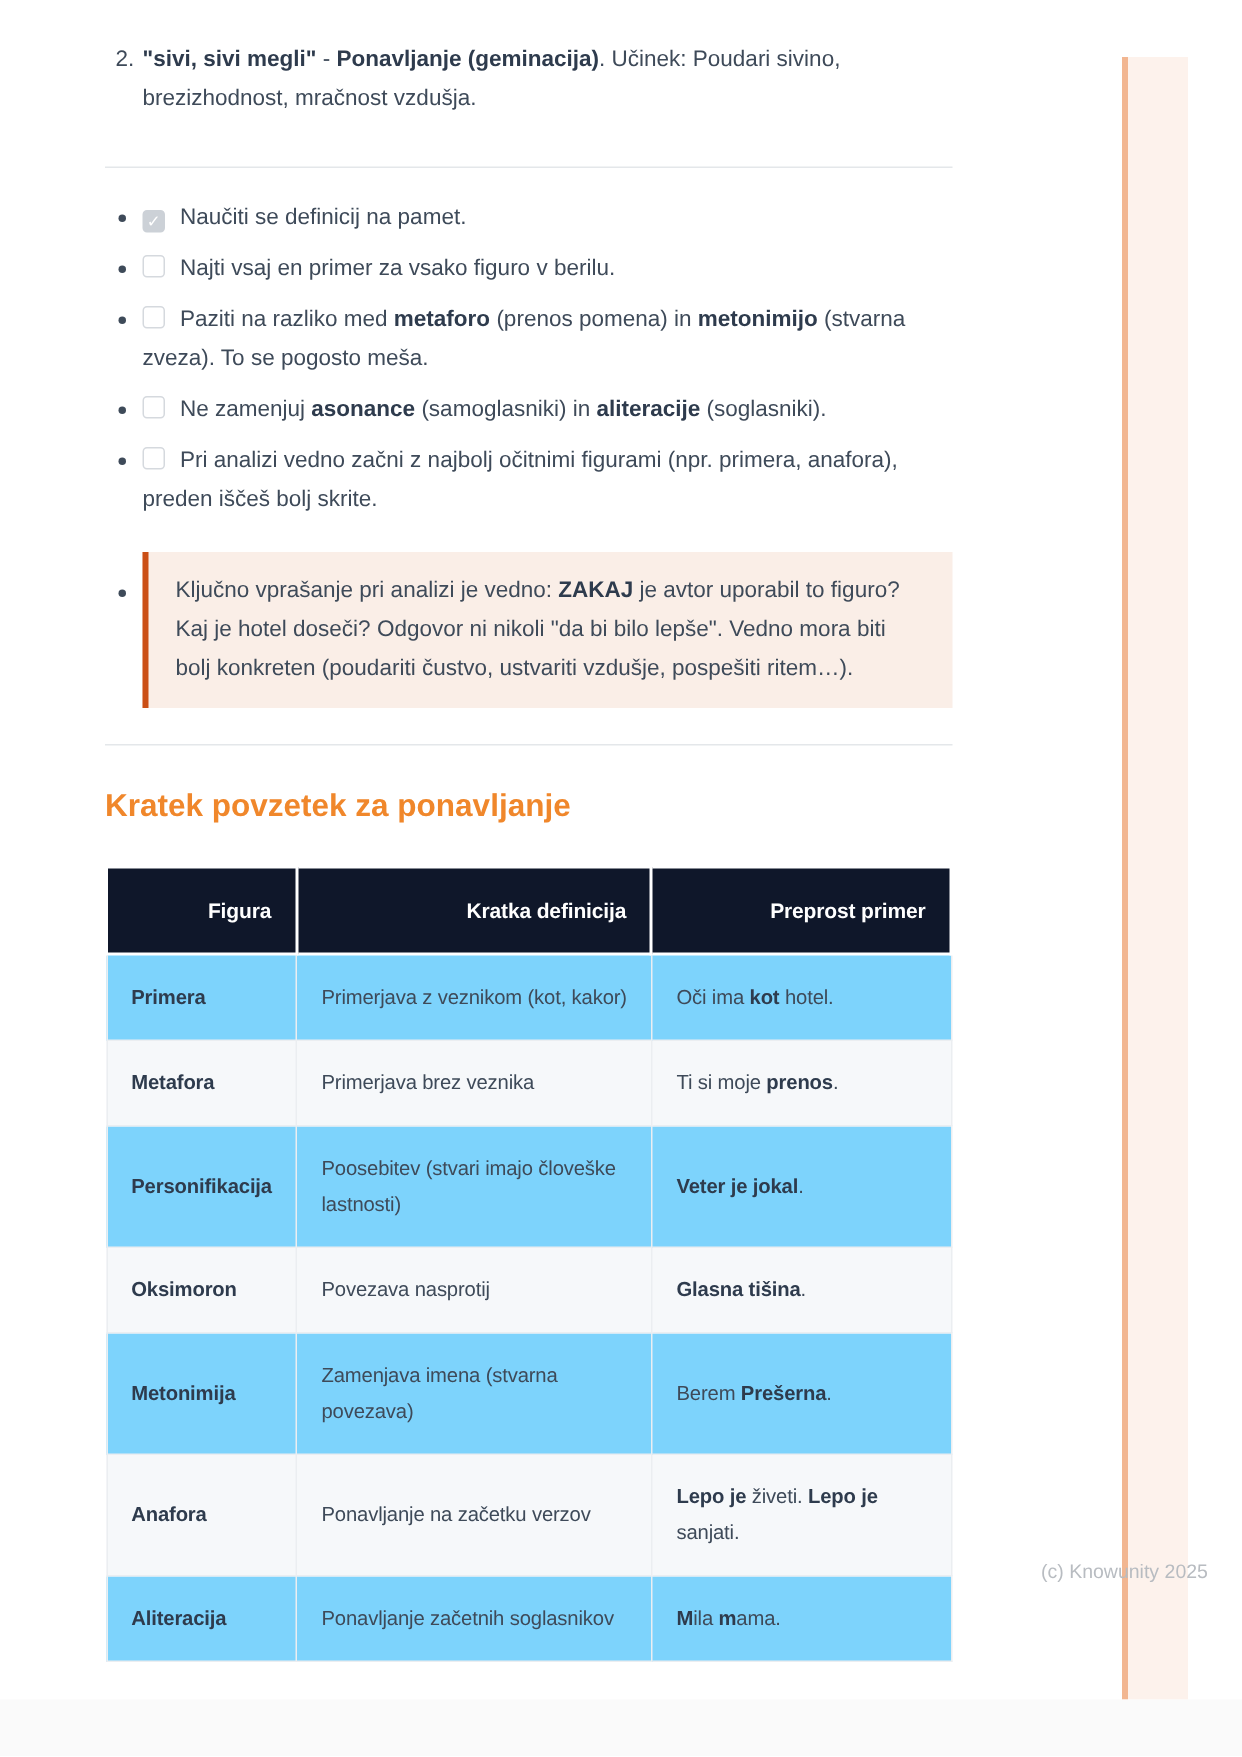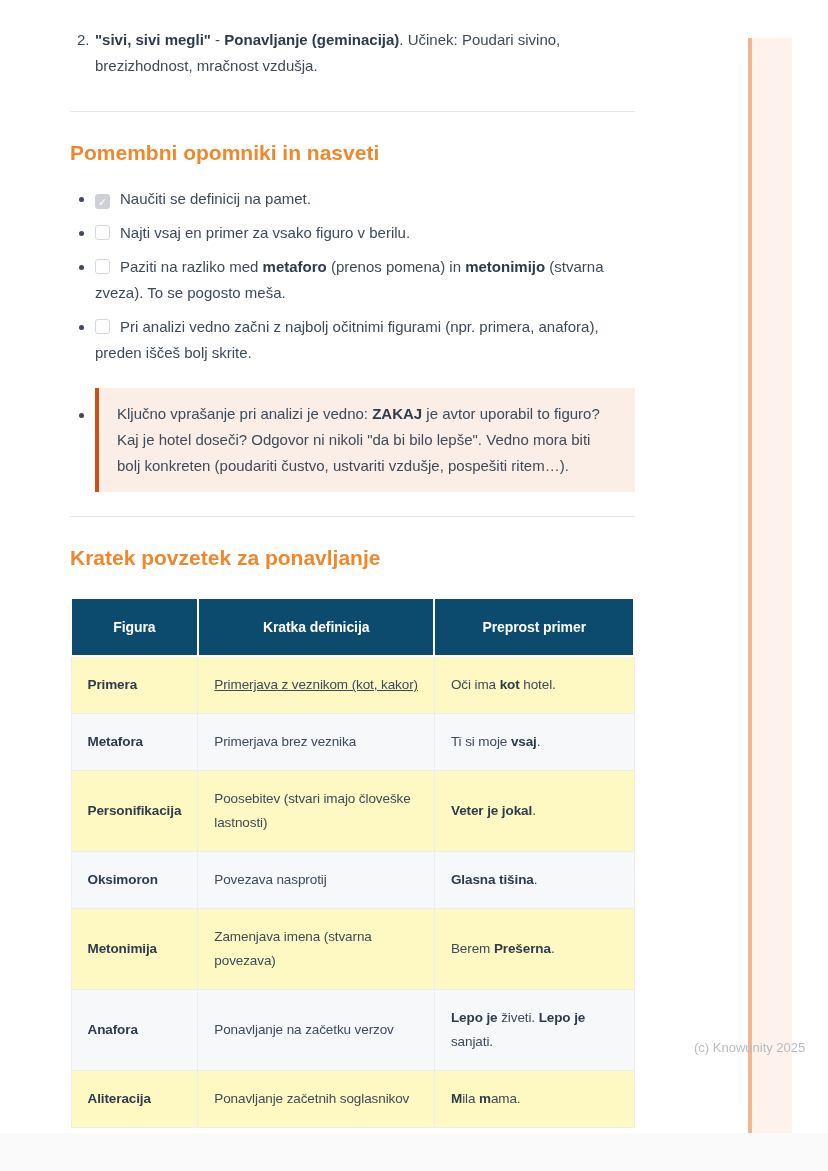--- a/index.html
+++ b/index.html
@@ -41,28 +41,28 @@
   
   .callout-row { position:relative; padding-left:25px; margin-top:22px; }
   .callout-row::before { content:""; position:absolute; left:9px; top:25px;
                 width:5px; height:5px; border-radius:50%; background:#3e4a59; }
   .callout { border-left:4px solid #cb4f16; background:#faeee7;
              padding:13px 34px 13px 18px; font-size:15px; line-height:26px; }
 
   
   .summary-table { width:100%; border-collapse:collapse; margin-top:26px;
                    font-size:13.5px; letter-spacing:-0.1px; }
-  .summary-table th { background:#0c4a6e; color:#ffffff; font-weight:bold;
-                      text-align:center; padding:18px 16px; font-size:14px;
+  .summary-table th { background:#0f172a; color:#ffffff; font-weight:bold;
+                      text-align:right; padding:18px 16px; font-size:14px;
                       border:2px solid #ffffff; line-height:20px; }
   .summary-table td { padding:16px; border:1px solid #ebeef1; line-height:24px;
-                      vertical-align:middle; background:#fef9c3; }
+                      vertical-align:middle; background:#7dd3fc; }
   .summary-table tbody tr:nth-child(even) td { background:#f6f8fa; }
   .summary-table td.fig { font-weight:bold; color:#2e3b4d; }
-  .nw { white-space:nowrap;text-decoration:underline; }
+  .nw { white-space:nowrap; }
   .narrow-wrap { max-width:185px; }
 
   
   .page-edge-stripe { position:absolute; left:748px; top:38px; width:44px;
                       height:1095px; background:#fdf2ec;
                       border-left:4px solid #f2b691; z-index:1; }
 
   .below-page { position:absolute; left:0; top:1133px; width:828px; height:38px;
                 background:#fafafa; z-index:2; }
 
@@ -80,31 +80,33 @@
 
   <div class="content">
 
     <div class="num-item">
       <span class="num-marker">2.</span>
       <p class="num-text"><span class="b">"sivi, sivi megli"</span><span> - </span><span class="b">Ponavljanje (geminacija)</span><span>. Učinek: Poudari sivino, brezizhodnost, mračnost vzdušja.</span></p>
     </div>
 
     <hr class="divider">
 
-    <h2 class="section-title">Pomembni opomniki in nasveti</h2>
 
     <ul class="checklist">
       <li class="check-item">
         <span class="checkbox checked"></span><span>Naučiti se definicij na pamet.</span>
       </li>
       <li class="check-item">
         <span class="checkbox"></span><span>Najti vsaj en primer za vsako figuro v berilu.</span>
       </li>
       <li class="check-item">
         <span class="checkbox"></span><span>Paziti na razliko med </span><span class="b">metaforo</span><span> (prenos pomena) in </span><span class="b">metonimijo</span><span> (stvarna zveza). To se pogosto meša.</span>
+      </li>
+      <li class="check-item">
+        <span class="checkbox"></span><span>Ne zamenjuj </span><span class="b">asonance</span><span> (samoglasniki) in </span><span class="b">aliteracije</span><span> (soglasniki).</span>
       </li>
       <li class="check-item">
         <span class="checkbox"></span><span>Pri analizi vedno začni z najbolj očitnimi figurami (npr. primera, anafora), preden iščeš bolj skrite.</span>
       </li>
     </ul>
 
     <div class="callout-row">
       <div class="callout"><span>Ključno vprašanje pri analizi je vedno: </span><span class="b">ZAKAJ</span><span> je avtor uporabil to figuro? Kaj je hotel doseči? Odgovor ni nikoli "da bi bilo lepše". Vedno mora biti bolj konkreten (poudariti čustvo, ustvariti vzdušje, pospešiti ritem…).</span></div>
     </div>
 
@@ -127,21 +129,21 @@
       </thead>
       <tbody>
         <tr>
           <td class="fig">Primera</td>
           <td class="nw">Primerjava z veznikom (kot, kakor)</td>
           <td><span>Oči ima </span><span class="b">kot</span><span> hotel.</span></td>
         </tr>
         <tr>
           <td class="fig">Metafora</td>
           <td>Primerjava brez veznika</td>
-          <td><span>Ti si moje </span><span class="b">vsaj</span><span>.</span></td>
+          <td><span>Ti si moje </span><span class="b">prenos</span><span>.</span></td>
         </tr>
         <tr>
           <td class="fig">Personifikacija</td>
           <td>Poosebitev (stvari imajo človeške lastnosti)</td>
           <td><span class="b">Veter je jokal</span><span>.</span></td>
         </tr>
         <tr>
           <td class="fig">Oksimoron</td>
           <td>Povezava nasprotij</td>
           <td><span class="b">Glasna tišina</span><span>.</span></td>

